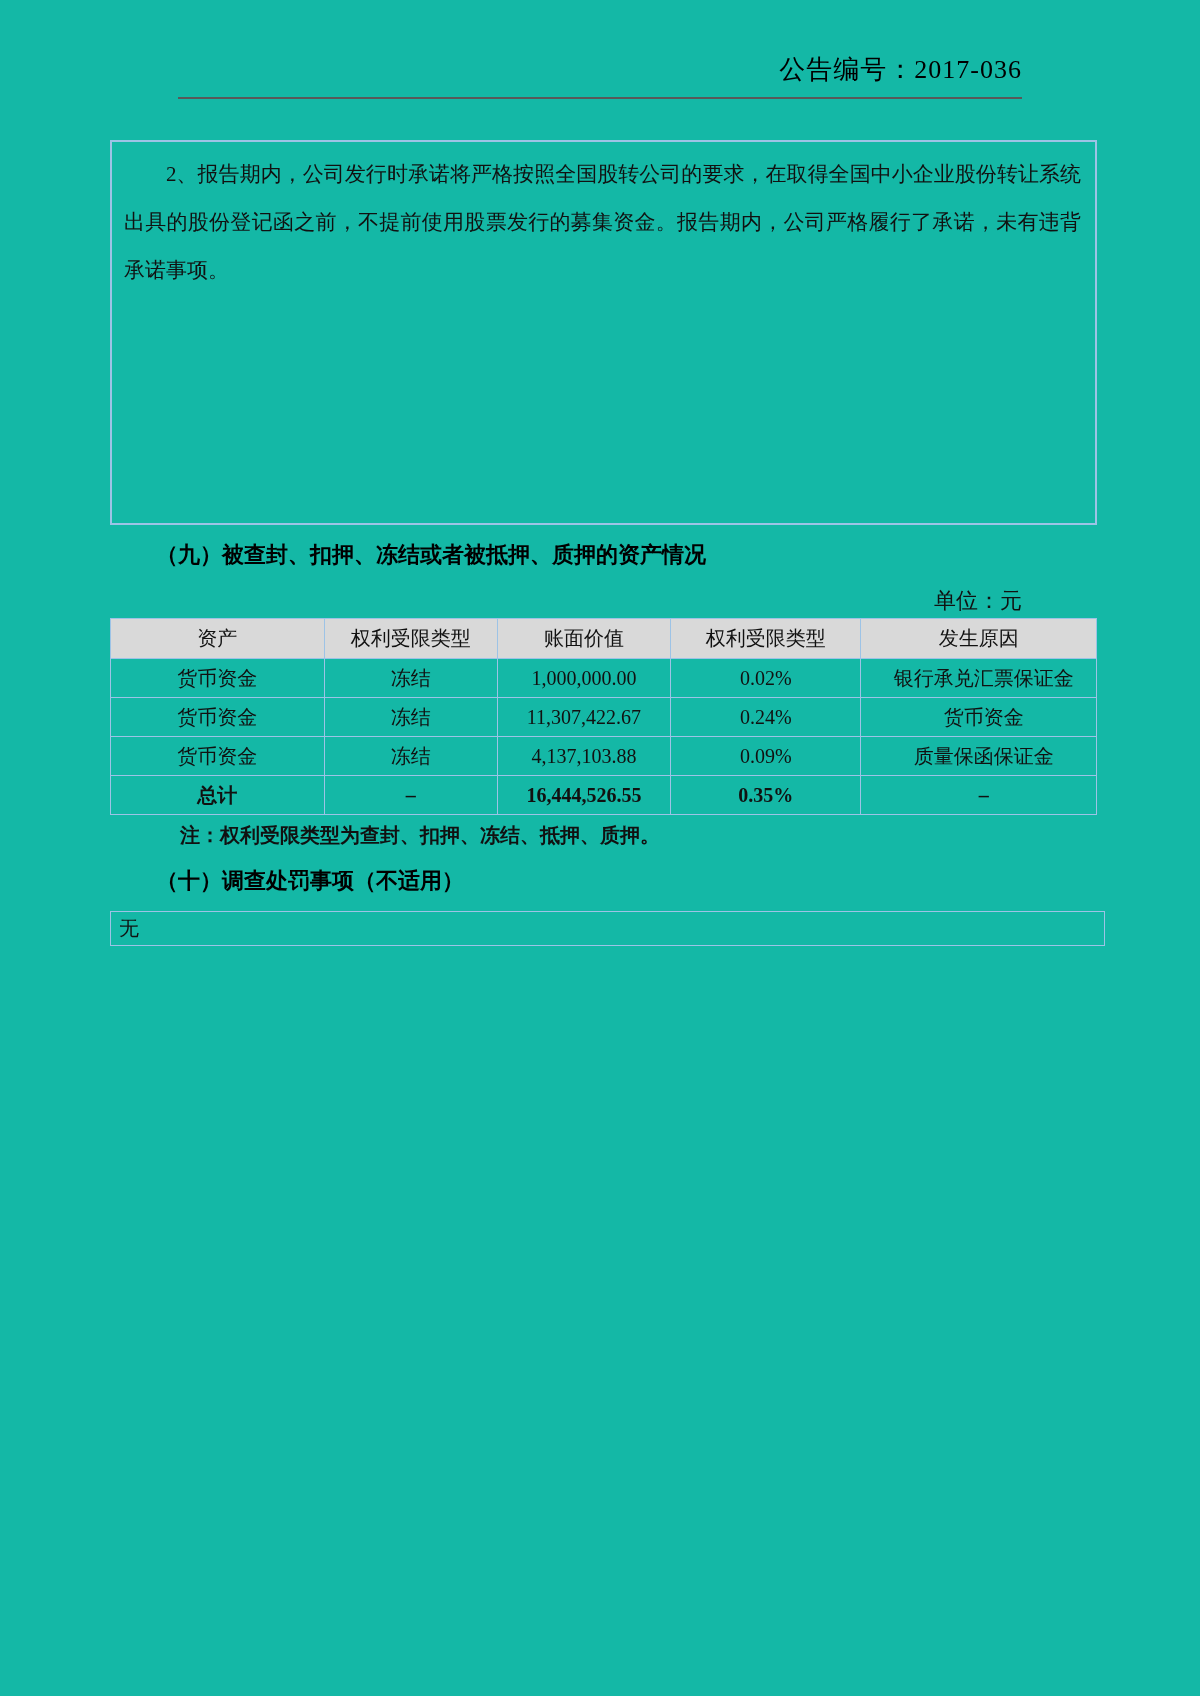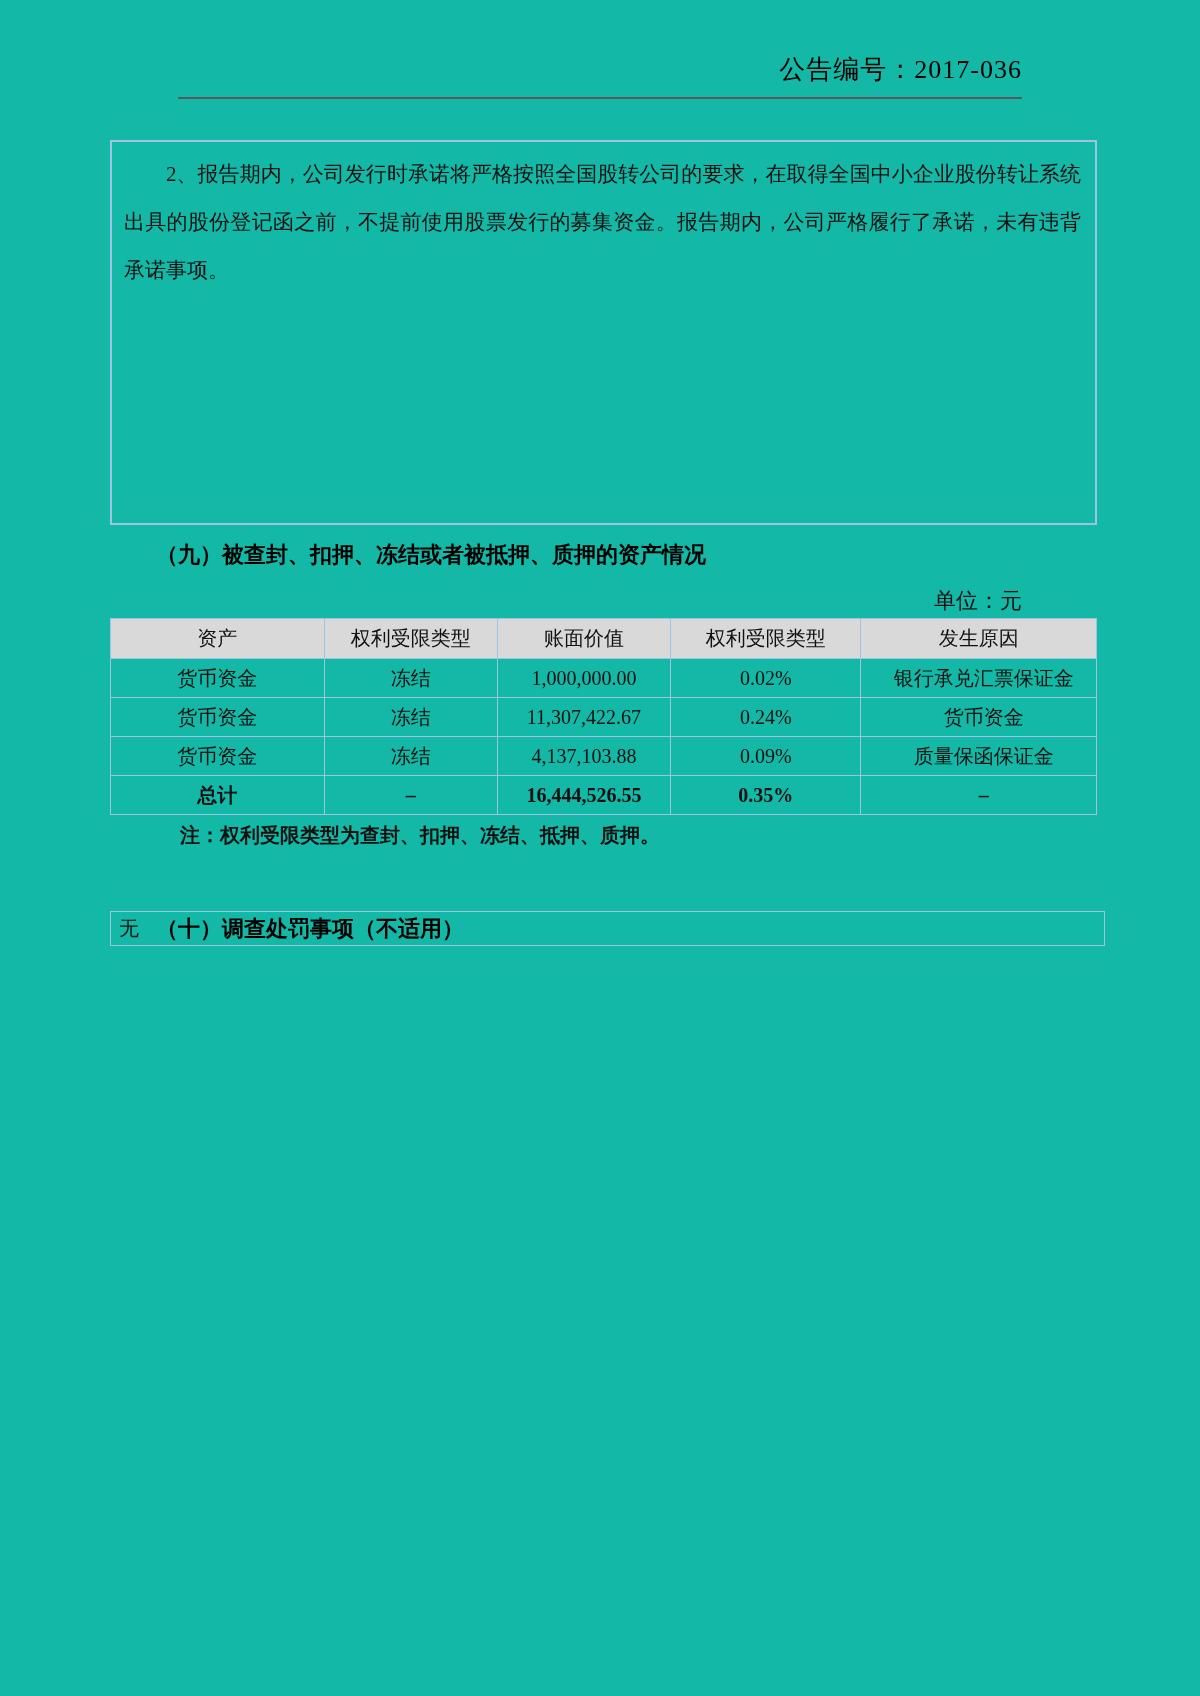--- a/index.html
+++ b/index.html
@@ -44,21 +44,21 @@
   .commitment-box p{margin:0;text-indent:2em;}
 
   .section-heading{
     position:absolute;
     left:156px;
     font-size:22px;
     font-weight:bold;
     color:#000;
   }
   .heading-9{top:540px;}
-  .heading-10{top:866px;margin-top:48px;}
+  .heading-10{top:866px;}
 
   .unit-label{
     position:absolute;
     top:586px;
     left:178px;
     width:844px;
     text-align:right;
     font-size:22px;
   }
 

